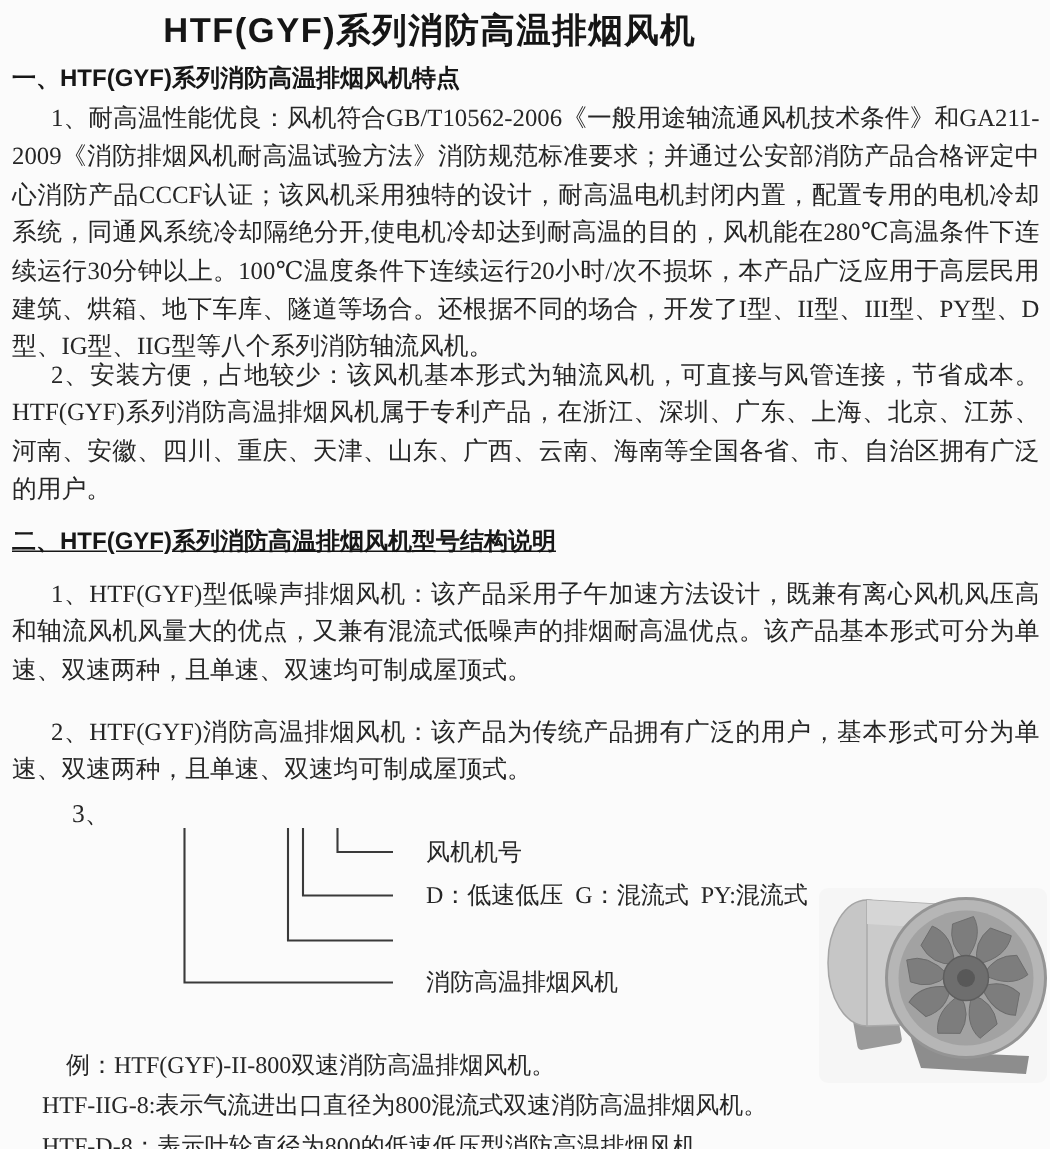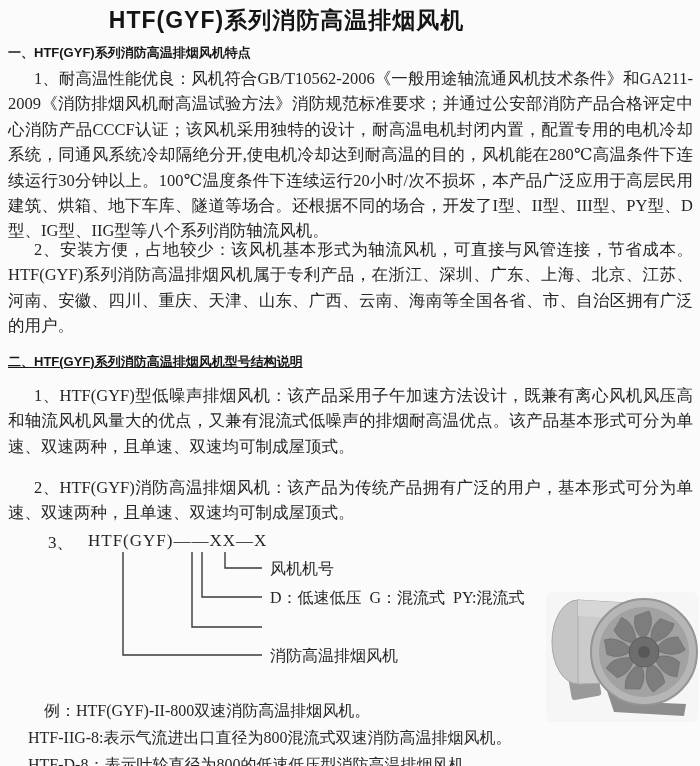--- a/index.html
+++ b/index.html
@@ -18,21 +18,21 @@
     font-family: "Liberation Sans", "DejaVu Sans", sans-serif;
     font-weight: bold;
     font-size: 23px; line-height: 31px;
     color: #151515;
     letter-spacing: 1px;
   }
   .sec-heading {
     left: 8px; width: 684px;
     font-family: "Liberation Sans", "DejaVu Sans", sans-serif;
     font-weight: bold;
-    font-size: 13px; line-height: 24px;
+    font-size: 16px; line-height: 24px;
     color: #171717;
   }
   .heading-1 { top: 41px; }
   .heading-2 { top: 350px; text-decoration: underline; }
   .body-para {
     left: 8px; width: 685px;
     font-size: 16.5px; line-height: 25.4px;
     text-align: justify;
     text-indent: 26px;
     color: #262626;
@@ -46,21 +46,21 @@
   .model-item-number {
     position: absolute; top: 6px; left: 48px;
     font-size: 17px; color: #262626;
   }
   .model-code {
     position: absolute; top: 6px; left: 88px;
     font-size: 17px; letter-spacing: 1px; color: #262626;
     white-space: pre;
   }
   .diagram-label {
-    position: absolute; left: 270px;
+    position: absolute; left: 284px;
     font-size: 16px; line-height: 20px; color: #262626;
     white-space: pre;
   }
   .dlabel-1 { top: 34px; }
   .dlabel-2 { top: 63px; }
   .dlabel-3 { top: 93px; }
   .dlabel-4 { top: 121px; }
   .fan-photo { top: 590px; left: 544px; width: 156px; height: 136px; }
   .example-line {
     position: absolute;
@@ -88,21 +88,20 @@
 <div class="abs diagram">
   <svg class="diagram-svg" width="700" height="165" viewBox="0 0 700 165">
     <g fill="none" stroke="#3a3a3a" stroke-width="1.4">
       <path d="M225,27 V43 H262"></path>
       <path d="M202,27 V72 H262"></path>
       <path d="M192,27 V102 H262"></path>
       <path d="M123,27 V130 H262"></path>
     </g>
   </svg>
   <span class="model-item-number">3、</span>
-  <span class="model-code">HTF(GYF)——XX—X</span>
   <span class="diagram-label dlabel-1">风机机号</span>
   <span class="diagram-label dlabel-2">D：低速低压  G：混流式  PY:混流式</span>
   <span class="diagram-label dlabel-4">消防高温排烟风机</span>
 </div>
 
 <svg class="abs fan-photo" width="156" height="136" viewBox="0 0 156 136">
   <rect x="2" y="2" width="152" height="130" rx="6" fill="#f6f6f6"></rect>
 
   <rect x="26" y="86" width="30" height="22" rx="3" fill="#9a9a9a" transform="rotate(-10 41 97)"></rect>
 

